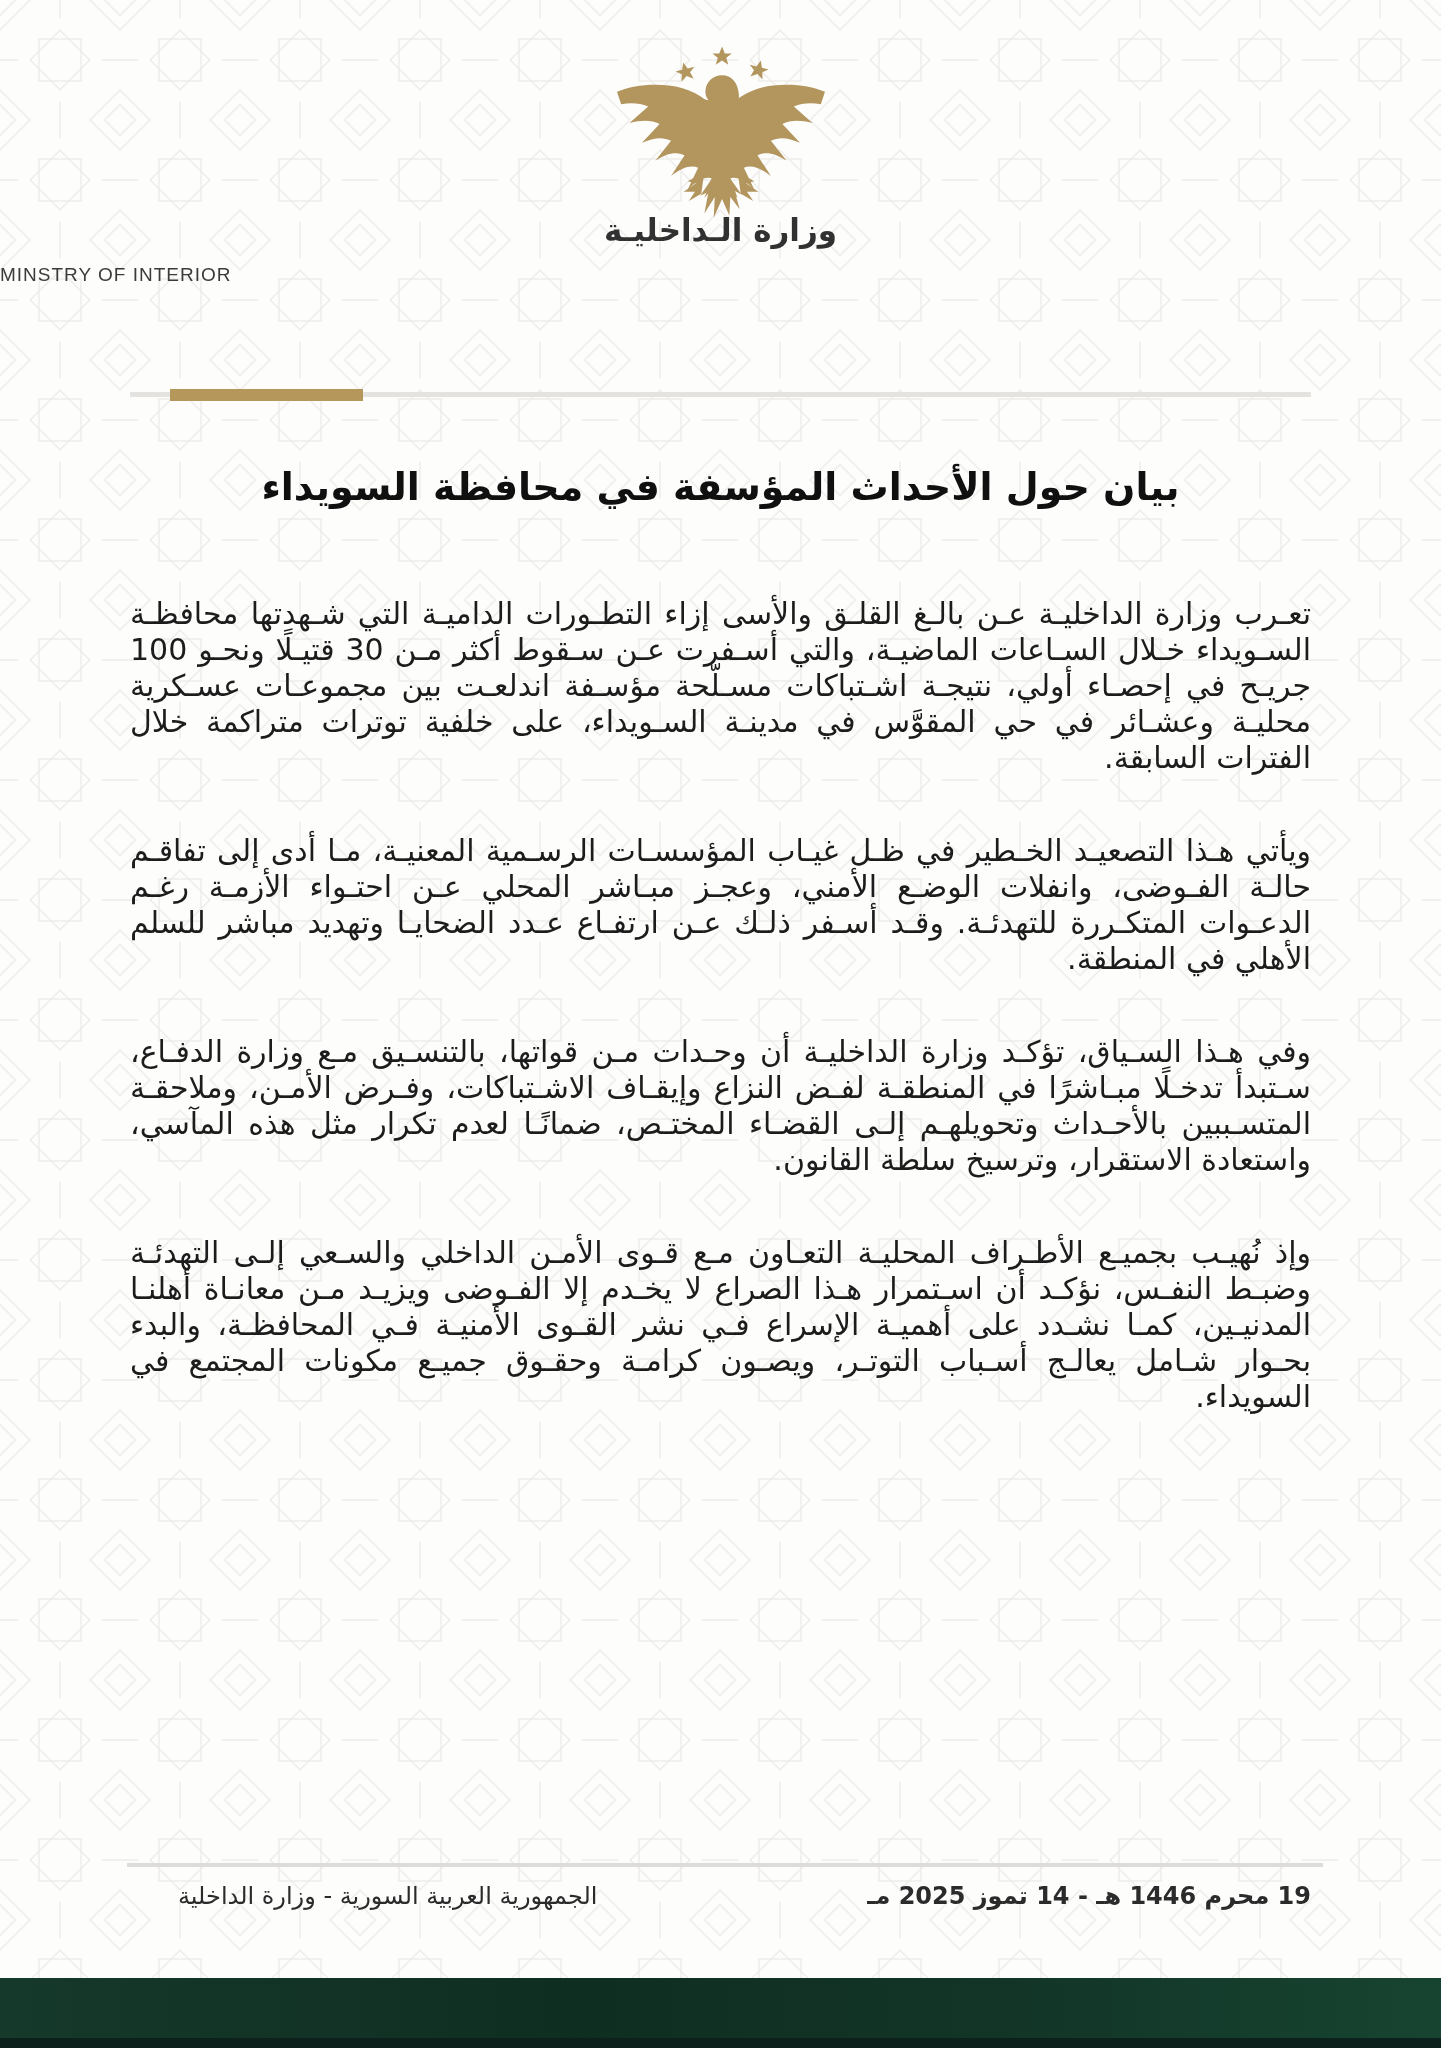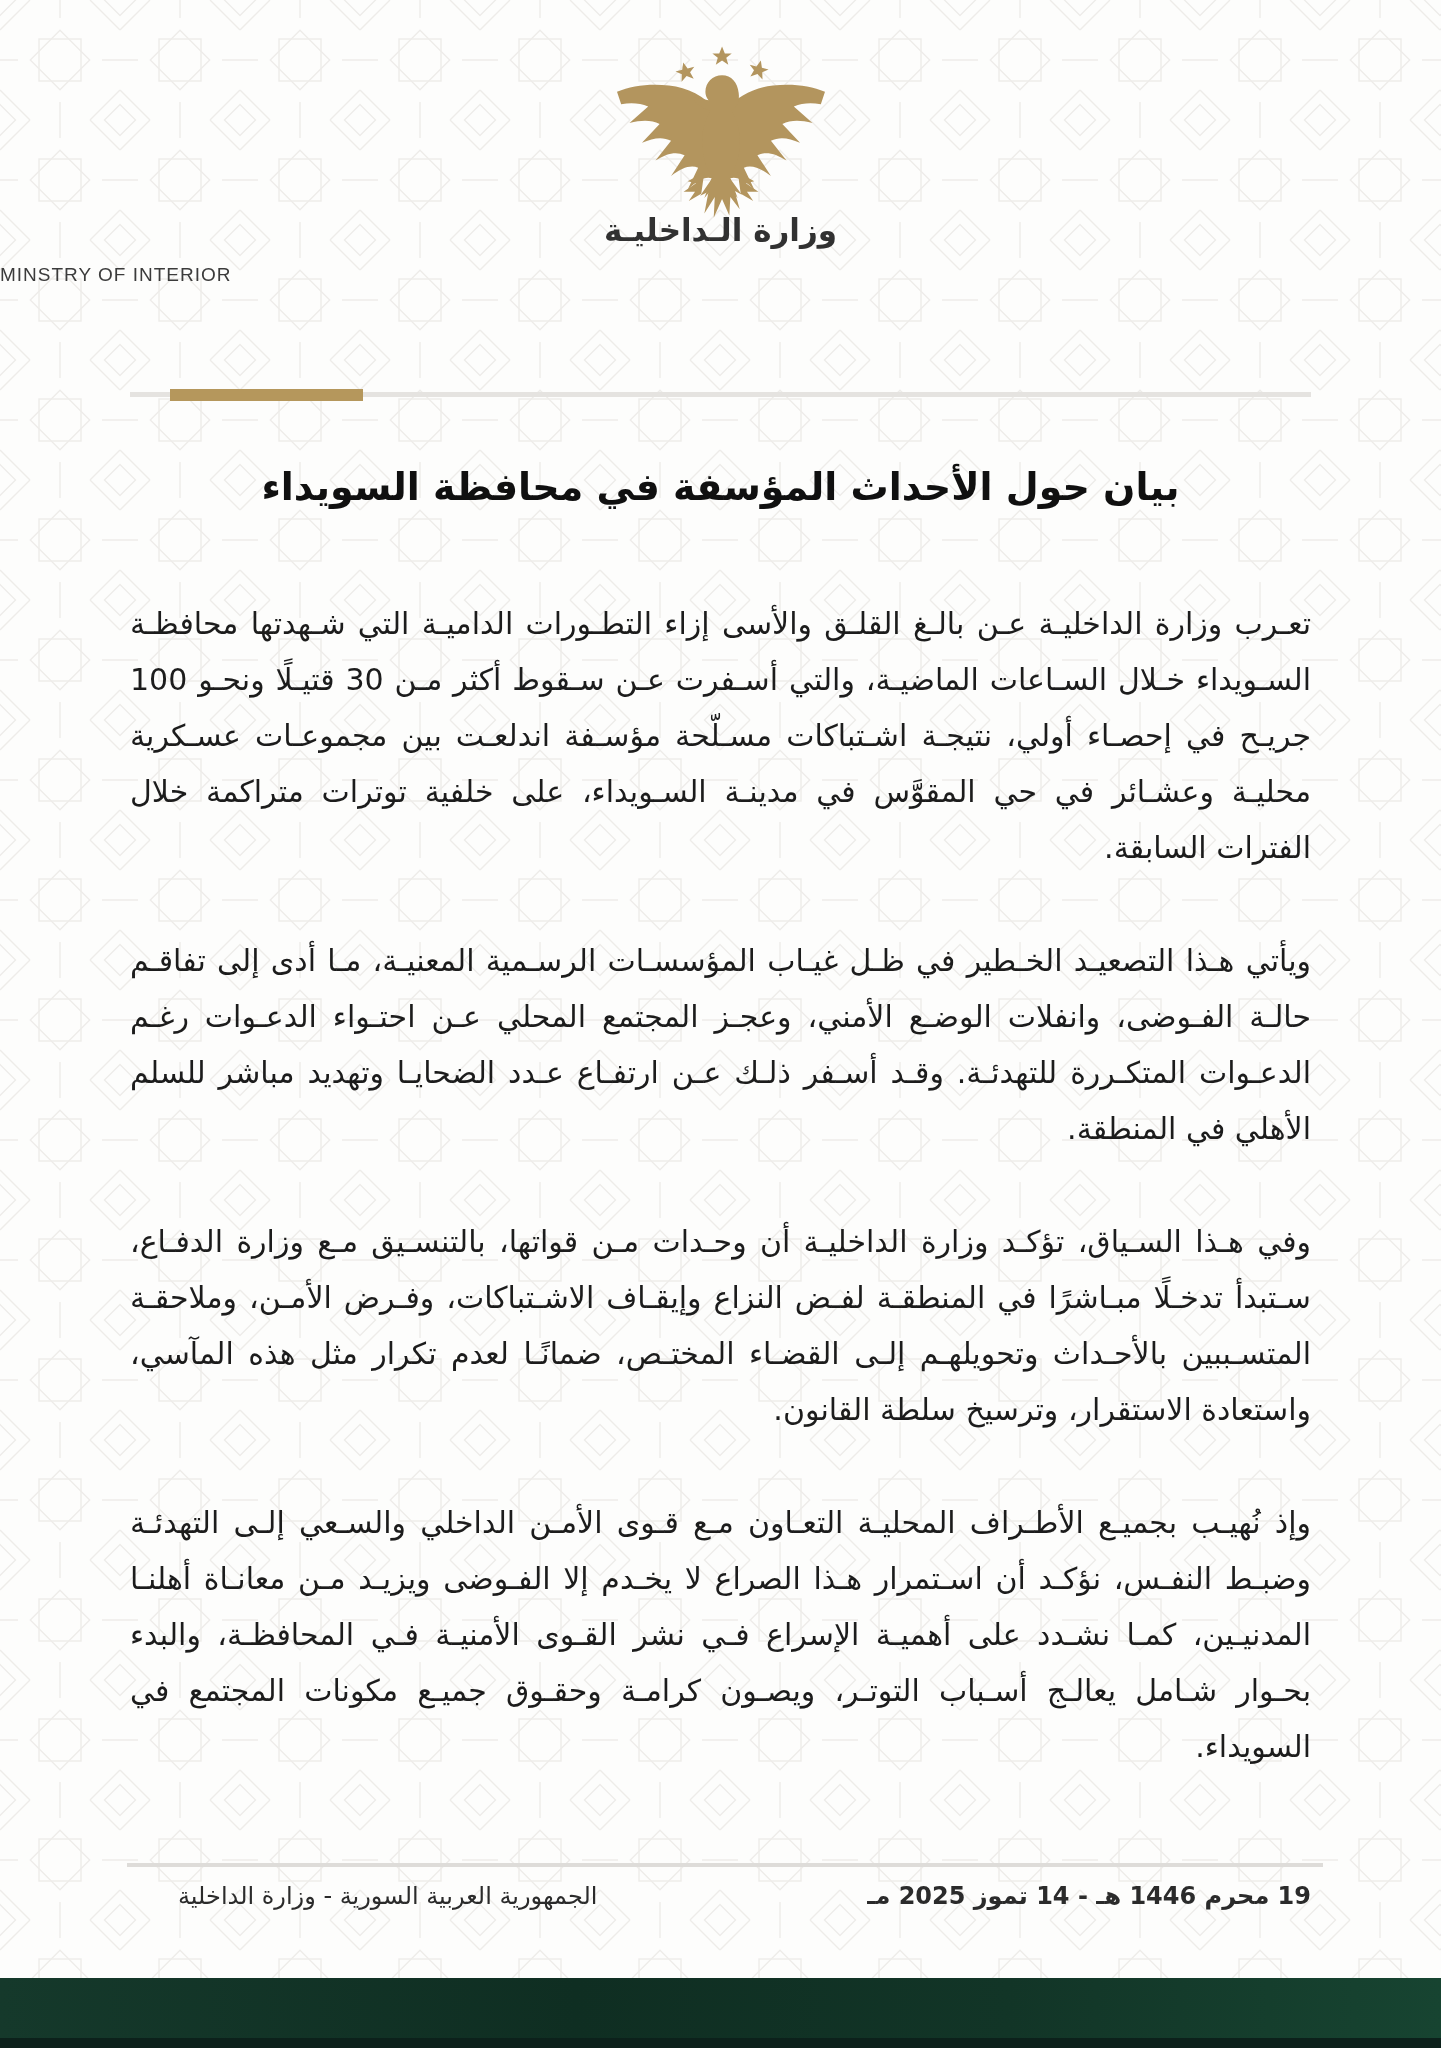--- a/index.html
+++ b/index.html
@@ -33,21 +33,21 @@
   .statement-title{
     position:absolute;top:440px;left:130px;width:1181px;
     direction:rtl;text-align:center;
     font-size:38px;font-weight:bold;color:#101010;
   }
 
   
   .statement-body{
     position:absolute;top:596px;left:130px;width:1181px;
     direction:rtl;
-    font-size:30px;line-height:56px;color:#1c1c1c;
+    font-size:30px;line-height:36px;color:#1c1c1c;
   }
   .statement-body p{
     margin:0 0 57px 0;
     text-align:justify;
     text-align-last:right;
   }
 
   
   .footer-sep{position:absolute;top:1863px;left:127px;width:1196px;height:4px;background:#dedcd9;}
   .footer-row{
@@ -131,21 +131,21 @@
 
   <div class="divider">
     <div class="divider-line"></div>
     <div class="divider-accent"></div>
   </div>
 
   <h1 class="statement-title">بيان حول الأحداث المؤسفة في محافظة السويداء</h1>
 
   <div class="statement-body">
     <p>تعـرب وزارة الداخليـة عـن بالـغ القلـق والأسى إزاء التطـورات الداميـة التي شـهدتها محافظـة السـويداء خـلال السـاعات الماضيـة، والتي أسـفرت عـن سـقوط أكثر مـن 30 قتيـلًا ونحـو 100 جريـح في إحصـاء أولي، نتيجـة اشـتباكات مسـلّحة مؤسـفة اندلعـت بين مجموعـات عسـكرية محليـة وعشـائر في حي المقوَّس في مدينـة السـويداء، على خلفية توترات متراكمة خلال الفترات السابقة.</p>
-    <p>ويأتي هـذا التصعيـد الخـطير في ظـل غيـاب المؤسسـات الرسـمية المعنيـة، مـا أدى إلى تفاقـم حالـة الفـوضى، وانفلات الوضـع الأمني، وعجـز المجتمع المحلي عـن احتـواء الدعـوات رغـم الدعـوات المتكـررة للتهدئـة. وقـد أسـفر ذلـك عـن ارتفـاع عـدد الضحايـا وتهديد مباشر للسلم الأهلي في المنطقة.</p>
+    <p>ويأتي هـذا التصعيـد الخـطير في ظـل غيـاب المؤسسـات الرسـمية المعنيـة، مـا أدى إلى تفاقـم حالـة الفـوضى، وانفلات الوضـع الأمني، وعجـز مبـاشر المحلي عـن احتـواء الأزمـة رغـم الدعـوات المتكـررة للتهدئـة. وقـد أسـفر ذلـك عـن ارتفـاع عـدد الضحايـا وتهديد مباشر للسلم الأهلي في المنطقة.</p>
     <p>وفي هـذا السـياق، تؤكـد وزارة الداخليـة أن وحـدات مـن قواتها، بالتنسـيق مـع وزارة الدفـاع، سـتبدأ تدخـلًا مبـاشرًا في المنطقـة لفـض النزاع وإيقـاف الاشـتباكات، وفـرض الأمـن، وملاحقـة المتسـببين بالأحـداث وتحويلهـم إلـى القضـاء المختـص، ضمانًـا لعدم تكرار مثل هذه المآسي، واستعادة الاستقرار، وترسيخ سلطة القانون.</p>
     <p>وإذ نُهيـب بجميـع الأطـراف المحليـة التعـاون مـع قـوى الأمـن الداخلي والسـعي إلـى التهدئـة وضبـط النفـس، نؤكـد أن اسـتمرار هـذا الصراع لا يخـدم إلا الفـوضى ويزيـد مـن معانـاة أهلنـا المدنيـين، كمـا نشـدد على أهميـة الإسراع فـي نشر القـوى الأمنيـة فـي المحافظـة، والبدء بحـوار شـامل يعالـج أسـباب التوتـر، ويصـون كرامـة وحقـوق جميـع مكونات المجتمع في السويداء.</p>
   </div>
 
   <div class="footer-sep"></div>
   <div class="footer-row">
     <div class="footer-date">19 محرم 1446 هـ  -  14 تموز 2025 مـ</div>
     <div class="footer-org">الجمهورية العربية السورية - وزارة الداخلية</div>
   </div>
 

